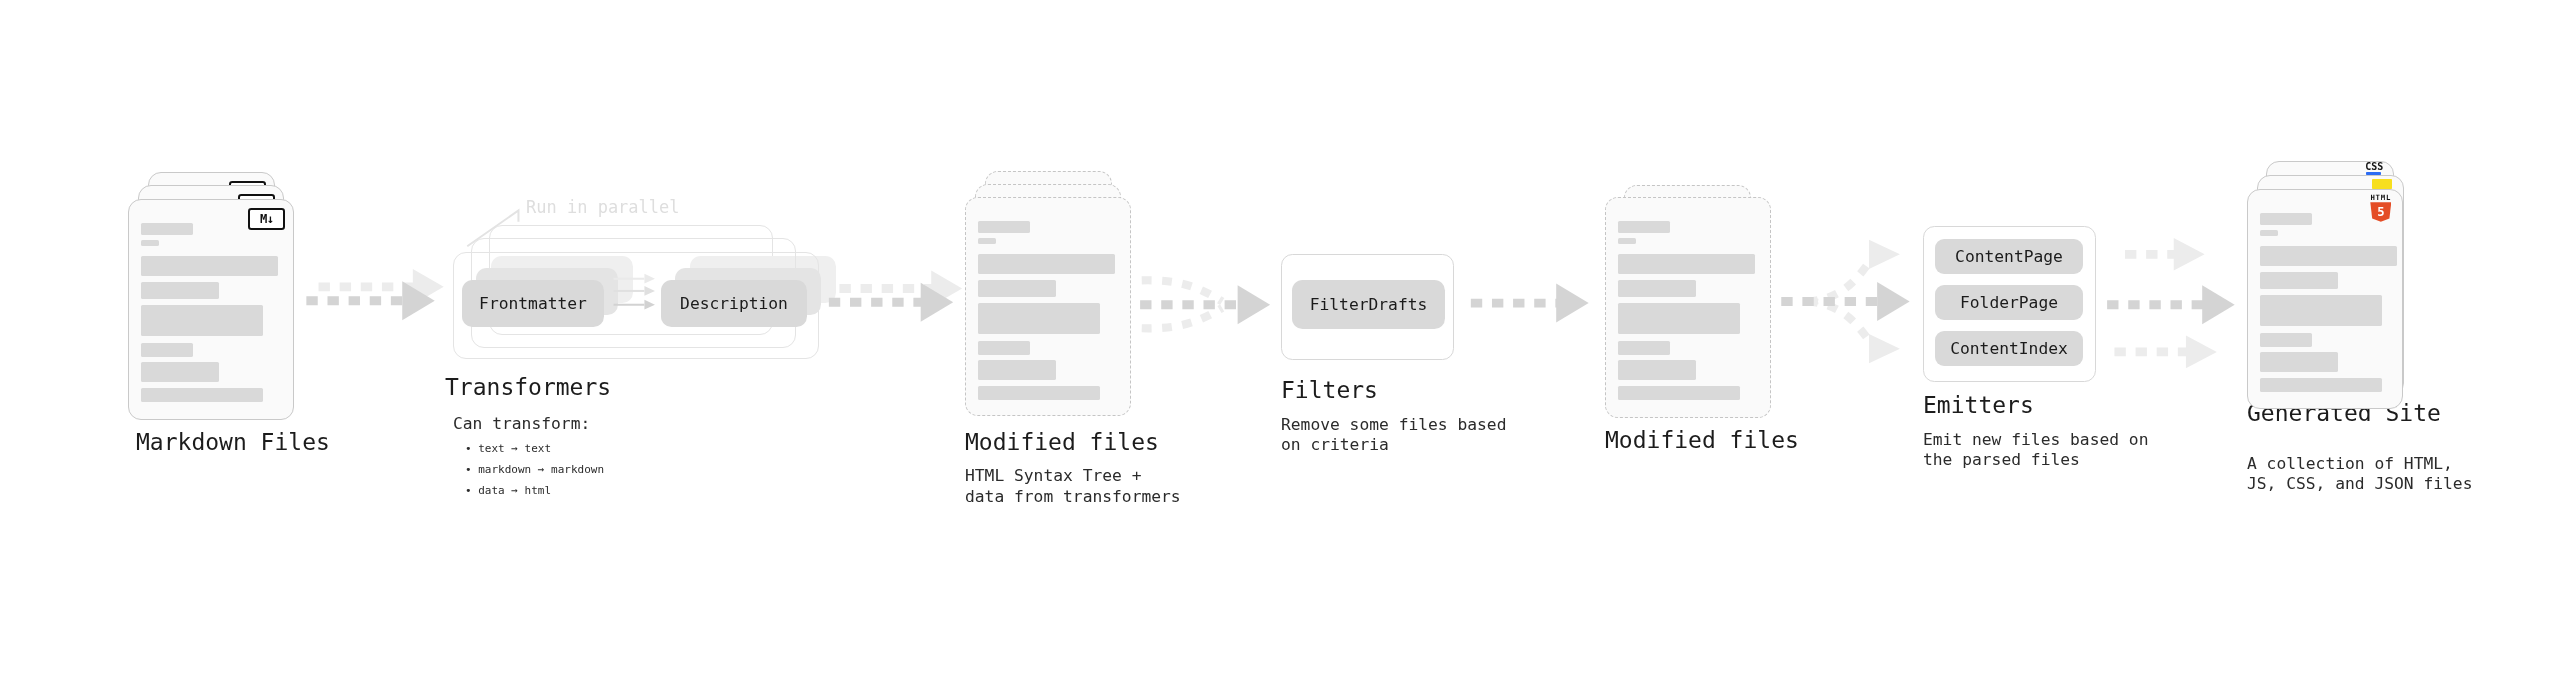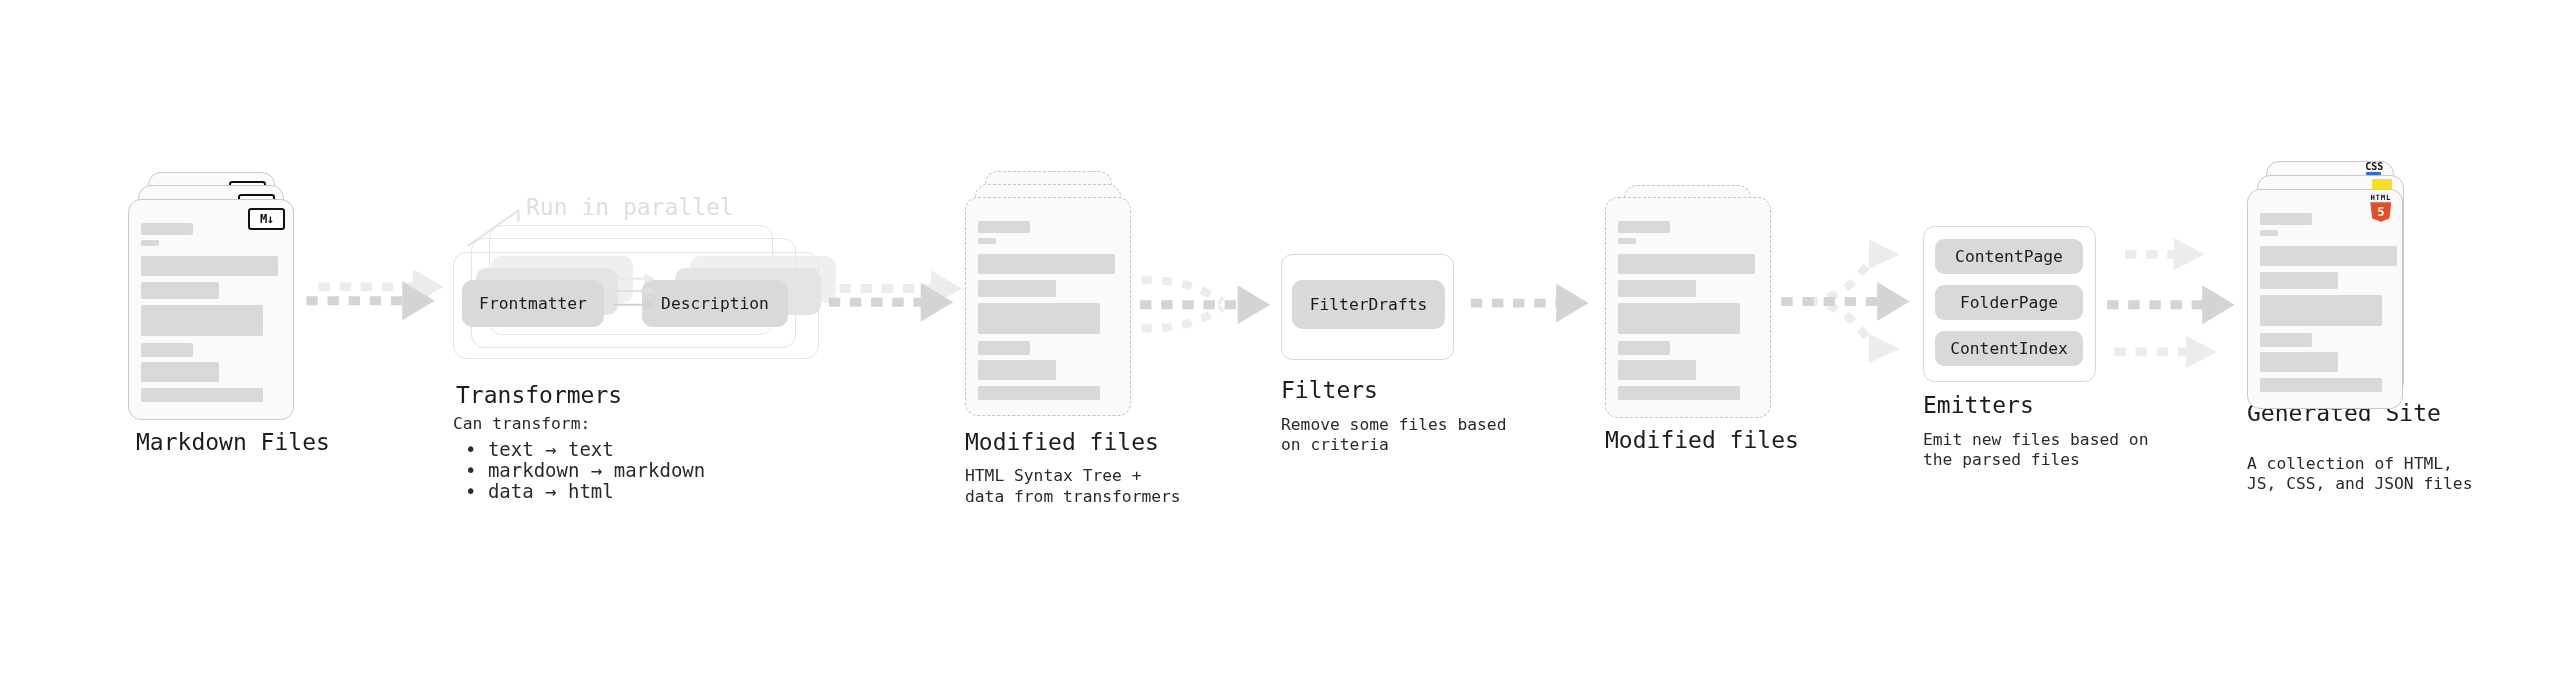--- a/index.html
+++ b/index.html
@@ -48,22 +48,22 @@
   .pill{
     position:absolute;background:#d9d9d9;border-radius:10.6px;
     display:flex;align-items:center;justify-content:center;
     font-size:16.3px;color:#1b1b1b;white-space:nowrap;
   }
   .pill.ghost1{background:#e4e4e4;}
   .pill.ghost2{background:#efefef;}
   
   .stage-label{position:absolute;font-size:23px;line-height:24.4px;color:#1c1c1c;white-space:nowrap;}
   .stage-desc{position:absolute;font-size:16.3px;line-height:18px;color:#2b2b2b;white-space:nowrap;}
-  .bullet{position:absolute;font-size:19px;line-height:18px;color:#2b2b2b;white-space:nowrap;}
-  .annotation{position:absolute;font-size:23px;line-height:18.7px;color:#dedede;white-space:nowrap;}
+  .bullet{position:absolute;font-size:11px;line-height:18px;color:#2b2b2b;white-space:nowrap;}
+  .annotation{position:absolute;font-size:17px;line-height:18.7px;color:#dedede;white-space:nowrap;}
   
   #arrow-layer{position:absolute;left:0;top:0;z-index:30;pointer-events:none;}
   .dash-dark{stroke:#d4d4d4;stroke-width:11;stroke-dasharray:14 12;fill:none;}
   .dash-light{stroke:#ececec;stroke-width:11;stroke-dasharray:14 12;fill:none;}
   .dash-curve{stroke:#ececec;stroke-width:10;stroke-dasharray:12 13;fill:none;}
   .head-dark{fill:#d4d4d4;}
   .head-light{fill:#ececec;}
   .thin-arrow{fill:none;stroke-width:2.5;}
 </style>
 </head>
@@ -98,23 +98,23 @@
   <div class="card" style="left:489px;top:225px;width:284px;height:110px;z-index:1;"></div>
   <div class="pill ghost2" style="left:491px;top:256px;width:142px;height:47px;z-index:2;"></div>
   <div class="pill ghost2" style="left:690px;top:256px;width:146px;height:47px;z-index:2;"></div>
 
   <div class="card" style="left:471px;top:238px;width:325px;height:110px;z-index:3;"></div>
   <div class="pill ghost1" style="left:476px;top:268px;width:142px;height:47px;z-index:4;"></div>
   <div class="pill ghost1" style="left:675px;top:268px;width:146px;height:47px;z-index:4;"></div>
 
   <div class="card" style="left:453px;top:252px;width:366px;height:107px;z-index:5;"></div>
   <div class="pill" style="left:462px;top:280px;width:142px;height:47px;z-index:6;">Frontmatter</div>
-  <div class="pill" style="left:642px;top:280px;width:146px;height:47px;z-index:6;">Description</div>
-
-  <div class="stage-label" style="left:456px;top:375px;margin-top:8px;">Transformers</div>
+  <div class="pill" style="left:661px;top:280px;width:146px;height:47px;z-index:6;">Description</div>
+
+  <div class="stage-label" style="left:445px;top:375px;">Transformers</div>
   <div class="stage-desc" style="left:453px;top:415px;">Can transform:</div>
   <div class="bullet" style="left:465px;top:440px;">• text → text</div>
   <div class="bullet" style="left:465px;top:461px;">• markdown → markdown</div>
   <div class="bullet" style="left:465px;top:482px;">• data → html</div>
 </div>
 
 <div>
   <div class="doc dashed" style="left:985px;top:171px;width:127px;height:221px;z-index:1;"></div>
   <div class="doc dashed" style="left:975px;top:184px;width:146px;height:221px;z-index:2;"></div>
   <div class="doc dashed" style="left:965px;top:197px;width:166px;height:219px;z-index:3;">

